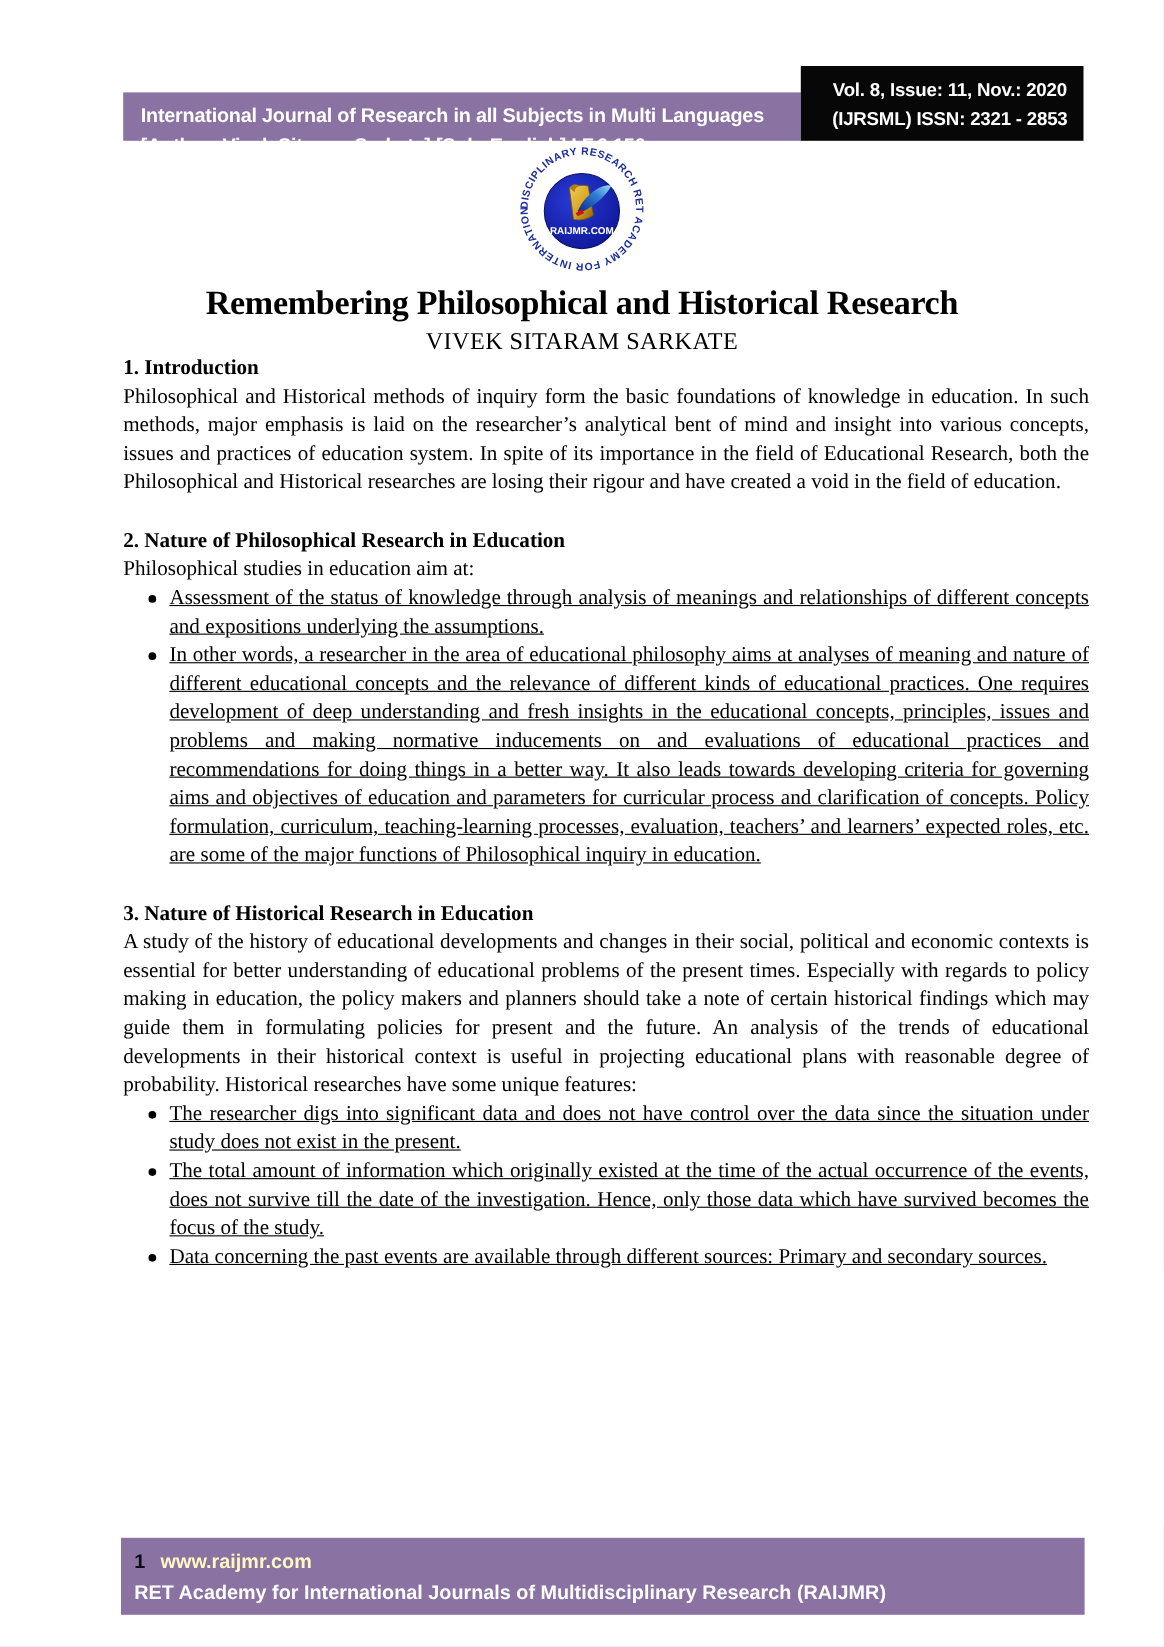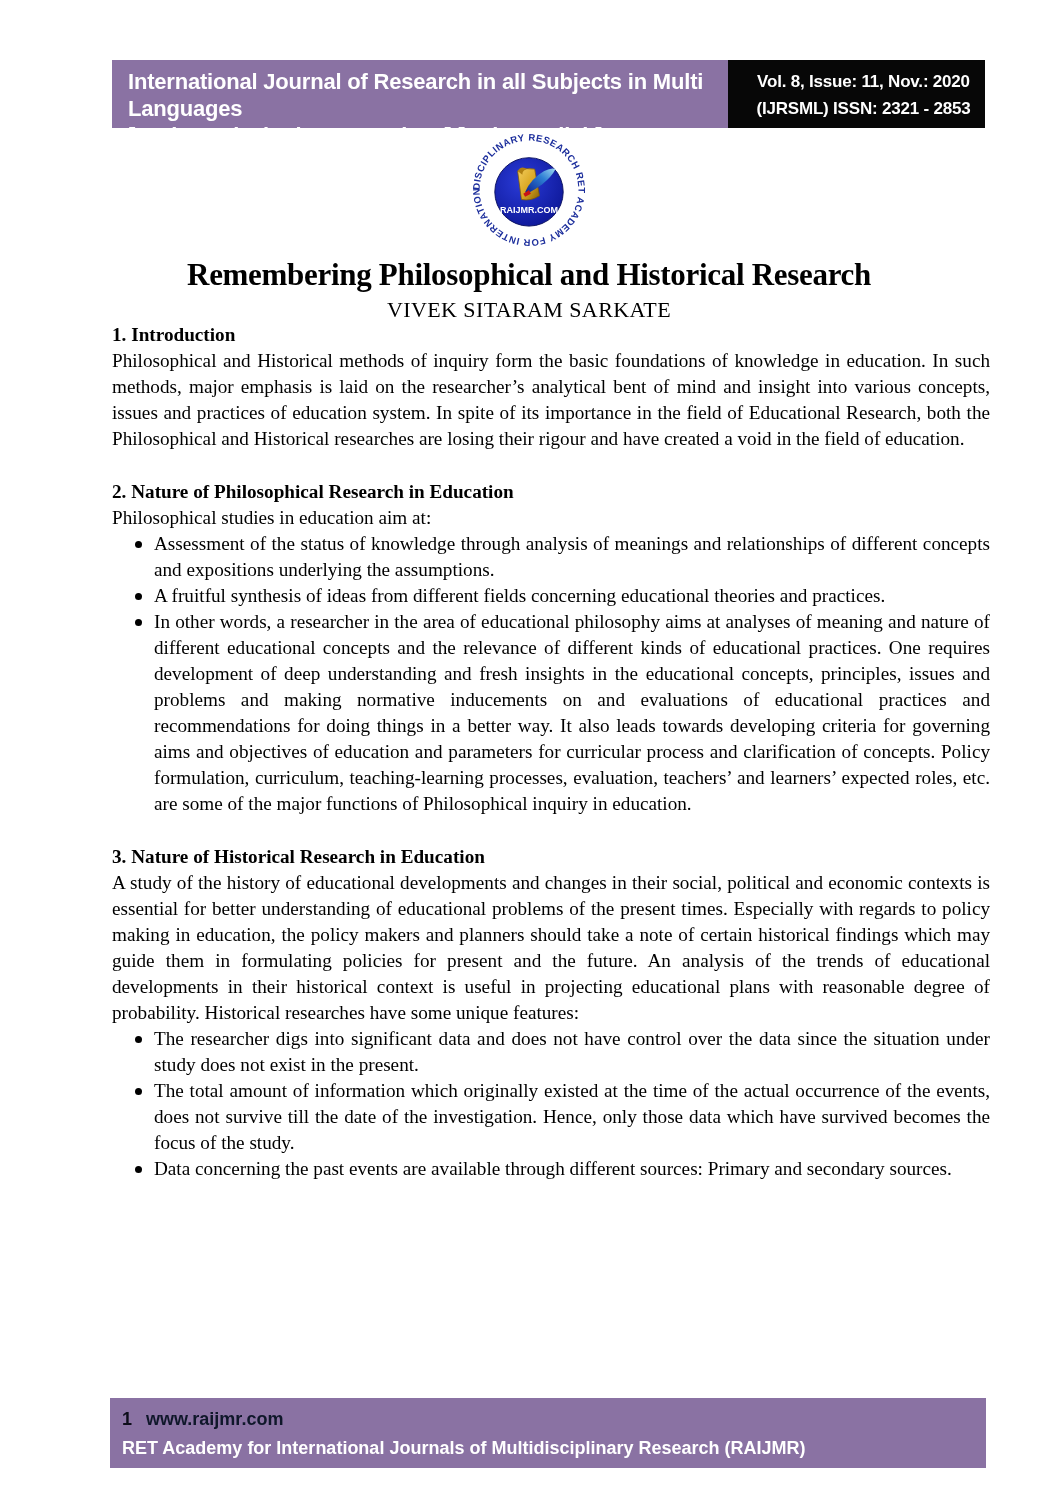--- a/index.html
+++ b/index.html
@@ -21,23 +21,24 @@
     display: flex;
   }
   .header-left {
     background: #8a72a3;
     width: 616px;
     box-sizing: border-box;
     padding: 8px 16px 6px 16px;
     color: #fff;
     font-family: "Liberation Sans", sans-serif;
     font-weight: bold;
-    font-size: 22px;
+    font-size: 18px;
     line-height: 27px;
     letter-spacing: -0.2px;
+    margin-top: 24px;
   }
   .header-right {
     background: #070707;
     width: 257px;
     box-sizing: border-box;
     padding: 8px 10px 6px 24px;
     color: #fff;
     font-family: "Liberation Sans", sans-serif;
     font-weight: bold;
     font-size: 17px;
@@ -80,20 +81,21 @@
     text-align: justify;
   }
   .section { margin: 0; }
   .section + .section { margin-top: 27px; }
   .sec-heading { font-weight: bold; }
   .sec-intro { margin: 0; }
   ul.bullets {
     margin: 0;
     padding: 0 0 0 42px;
     list-style: none;
+    text-decoration: underline;
   }
   ul.bullets li {
     position: relative;
     text-align: justify;
   }
   ul.bullets li::before {
     content: "";
     position: absolute;
     left: -19px; top: 10px;
     width: 7px; height: 7px;
@@ -110,21 +112,21 @@
     padding: 7px 12px 5px 12px;
     font-family: "Liberation Sans", sans-serif;
     font-weight: bold;
     font-size: 18px;
     line-height: 29px;
     color: #ffffff;
   }
   .footer-line1 { display: flex; align-items: baseline; }
   .footer-pageno { color: #0d0d1a; margin-right: 14px; }
   .footer-journal { flex: 1; }
-  .footer-site { color:#0f172a; text-decoration: none; }
+  .footer-site { color:#fef9c3; text-decoration: none; }
   .footer-line2 { text-align: left; }
 </style>
 </head>
 <body>
 
 <div class="page">
 
   <div class="header">
     <div class="header-left">
       <div>International Journal of Research in all Subjects in Multi Languages</div>
@@ -176,21 +178,20 @@
     <div class="section">
       <div class="sec-heading">1. Introduction</div>
       <p class="sec-intro">Philosophical and Historical methods of inquiry form the basic foundations of knowledge in education. In such methods, major emphasis is laid on the researcher’s analytical bent of mind and insight into various concepts, issues and practices of education system. In spite of its importance in the field of Educational Research, both the Philosophical and Historical researches are losing their rigour and have created a void in the field of education.</p>
     </div>
 
     <div class="section">
       <div class="sec-heading">2. Nature of Philosophical Research in Education</div>
       <p class="sec-intro">Philosophical studies in education aim at:</p>
       <ul class="bullets">
         <li>Assessment of the status of knowledge through analysis of meanings and relationships of different concepts and expositions underlying the assumptions.</li>
-        <li>A fruitful synthesis of ideas from different fields concerning educational theories and practices.</li>
         <li>In other words, a researcher in the area of educational philosophy aims at analyses of meaning and nature of different educational concepts and the relevance of different kinds of educational practices. One requires development of deep understanding and fresh insights in the educational concepts, principles, issues and problems and making normative inducements on and evaluations of educational practices and recommendations for doing things in a better way. It also leads towards developing criteria for governing aims and objectives of education and parameters for curricular process and clarification of concepts. Policy formulation, curriculum, teaching-learning processes, evaluation, teachers’ and learners’ expected roles, etc. are some of the major functions of Philosophical inquiry in education.</li>
       </ul>
     </div>
 
     <div class="section">
       <div class="sec-heading">3. Nature of Historical Research in Education</div>
       <p class="sec-intro">A study of the history of educational developments and changes in their social, political and economic contexts is essential for better understanding of educational problems of the present times. Especially with regards to policy making in education, the policy makers and planners should take a note of certain historical findings which may guide them in formulating policies for present and the future. An analysis of the trends of educational developments in their historical context is useful in projecting educational plans with reasonable degree of probability. Historical researches have some unique features:</p>
       <ul class="bullets">
         <li>The researcher digs into significant data and does not have control over the data since the situation under study does not exist in the present.</li>
         <li>The total amount of information which originally existed at the time of the actual occurrence of the events, does not survive till the date of the investigation. Hence, only those data which have survived becomes the focus of the study.</li>

